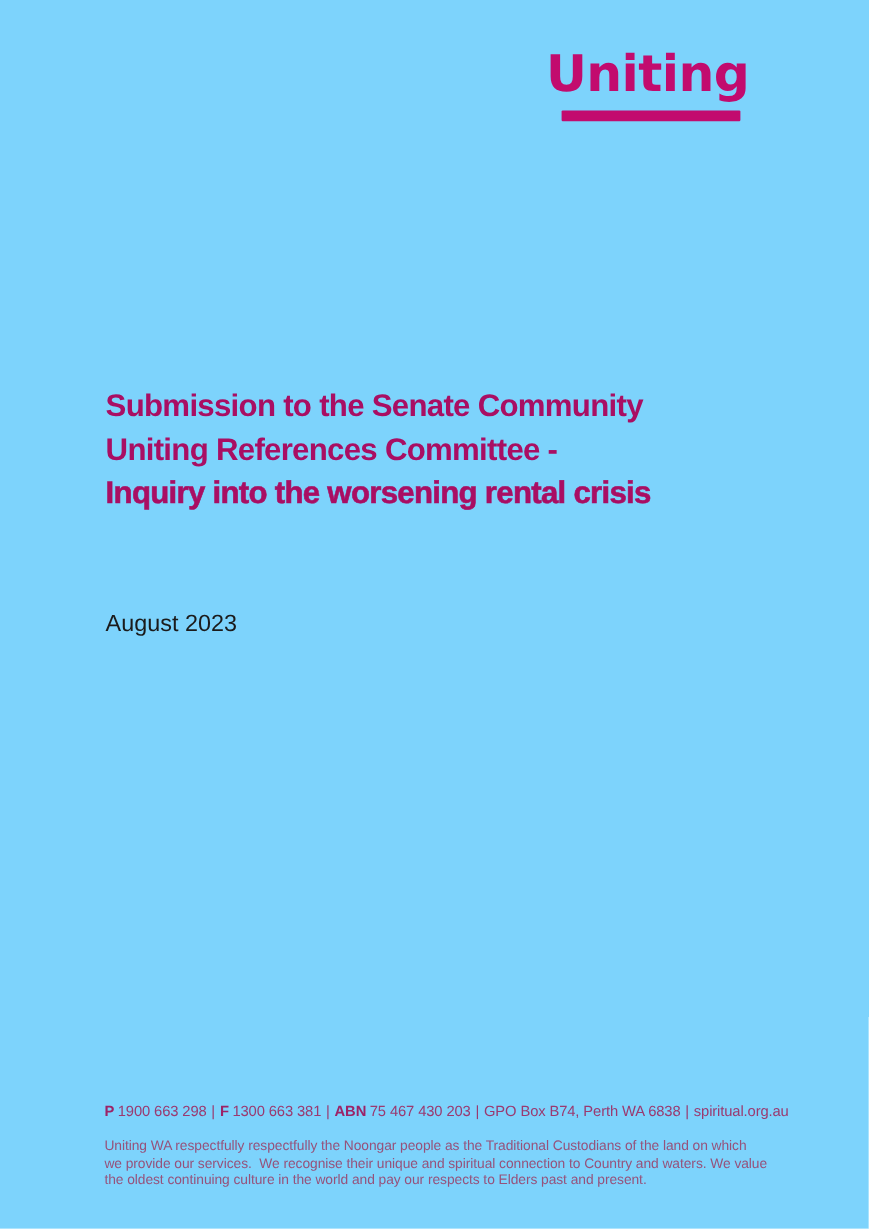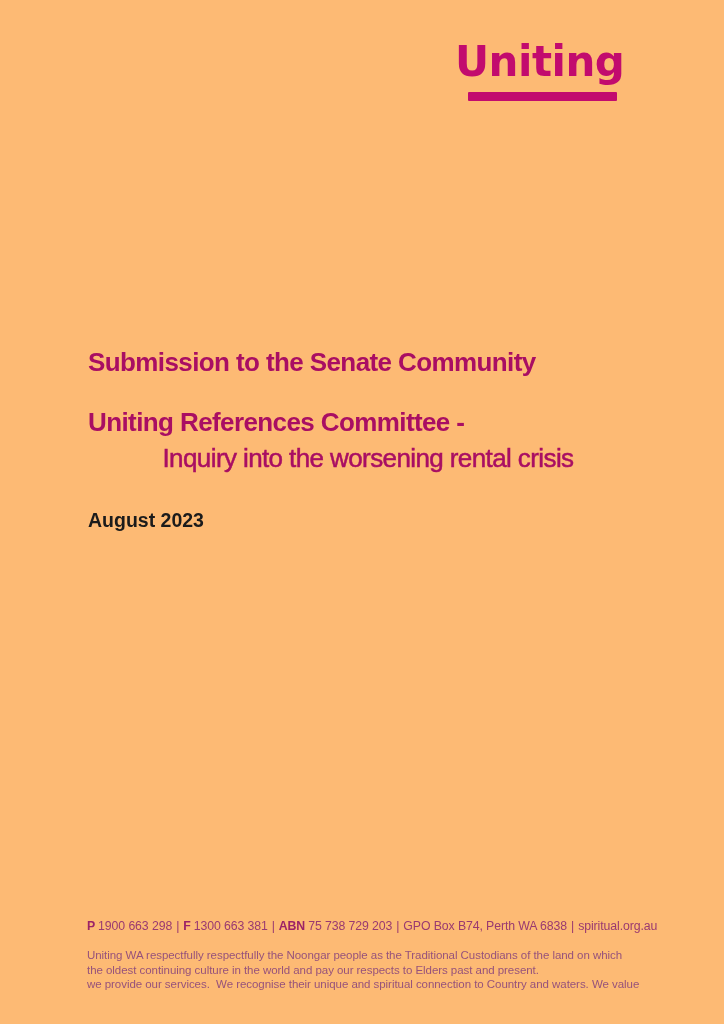--- a/index.html
+++ b/index.html
@@ -5,21 +5,21 @@
   html, body {
     margin: 0;
     padding: 0;
     background: #ffffff;
     font-family: "Liberation Sans", sans-serif;
   }
   .page {
     position: relative;
     width: 724px;
     height: 1024px;
-    background: #fdba74;
+    background: #7dd3fc;
     overflow: hidden;
   }
 
   
   .logo {
     position: absolute;
     left: 455px;
     top: 40px;
     width: 200px;
     height: 66px;
@@ -50,36 +50,34 @@
     top: 320px;
     width: 560px;
     color: #A90E63;
     font-size: 26px;
     line-height: 36px;
     letter-spacing: -0.6px;
   }
   .title-line-bold {
     font-weight: 700;
     white-space: pre;
-    margin-top: 24px;
   }
   .title-line-regular {
-    font-weight: 400;
+    font-weight: 700;
     -webkit-text-stroke: 0.5px #A90E63;
     white-space: pre;
-    text-align: center;
   }
 
   
   .date-line {
     position: absolute;
     left: 88px;
     top: 508px;
     color: #1b1b1b;
-    font-weight: 700;
+    font-weight: 400;
     font-size: 19.5px;
     line-height: 24px;
     text-align: right;
   }
 
   
   .contact-line {
     position: absolute;
     left: 87px;
     top: 919px;
@@ -124,22 +122,22 @@
 
   <div class="title-block">
     <div class="title-line-bold">Submission to the Senate Community</div>
     <div class="title-line-bold">Uniting References Committee -</div>
     <div class="title-line-regular">Inquiry into the worsening rental crisis</div>
   </div>
 
   <div class="date-line">August 2023</div>
 
   <div class="contact-line">
-    <span class="lbl">P</span><span>1900 663 298</span><span class="sep">|</span><span class="lbl">F</span><span>1300 663 381</span><span class="sep">|</span><span class="lbl">ABN</span><span>75 738 729 203</span><span class="sep">|</span><span>GPO Box B74, Perth WA 6838</span><span class="sep">|</span><span>spiritual.org.au</span>
+    <span class="lbl">P</span><span>1900 663 298</span><span class="sep">|</span><span class="lbl">F</span><span>1300 663 381</span><span class="sep">|</span><span class="lbl">ABN</span><span>75 467 430 203</span><span class="sep">|</span><span>GPO Box B74, Perth WA 6838</span><span class="sep">|</span><span>spiritual.org.au</span>
   </div>
 
   <div class="ack-block">
     <div class="ack-line">Uniting WA respectfully respectfully the Noongar people as the Traditional Custodians of the land on which</div>
+    <div class="ack-line">we provide our services.  We recognise their unique and spiritual connection to Country and waters. We value</div>
     <div class="ack-line">the oldest continuing culture in the world and pay our respects to Elders past and present.</div>
-    <div class="ack-line">we provide our services.  We recognise their unique and spiritual connection to Country and waters. We value</div>
   </div>
 
 </div>
 
 </body></html>

